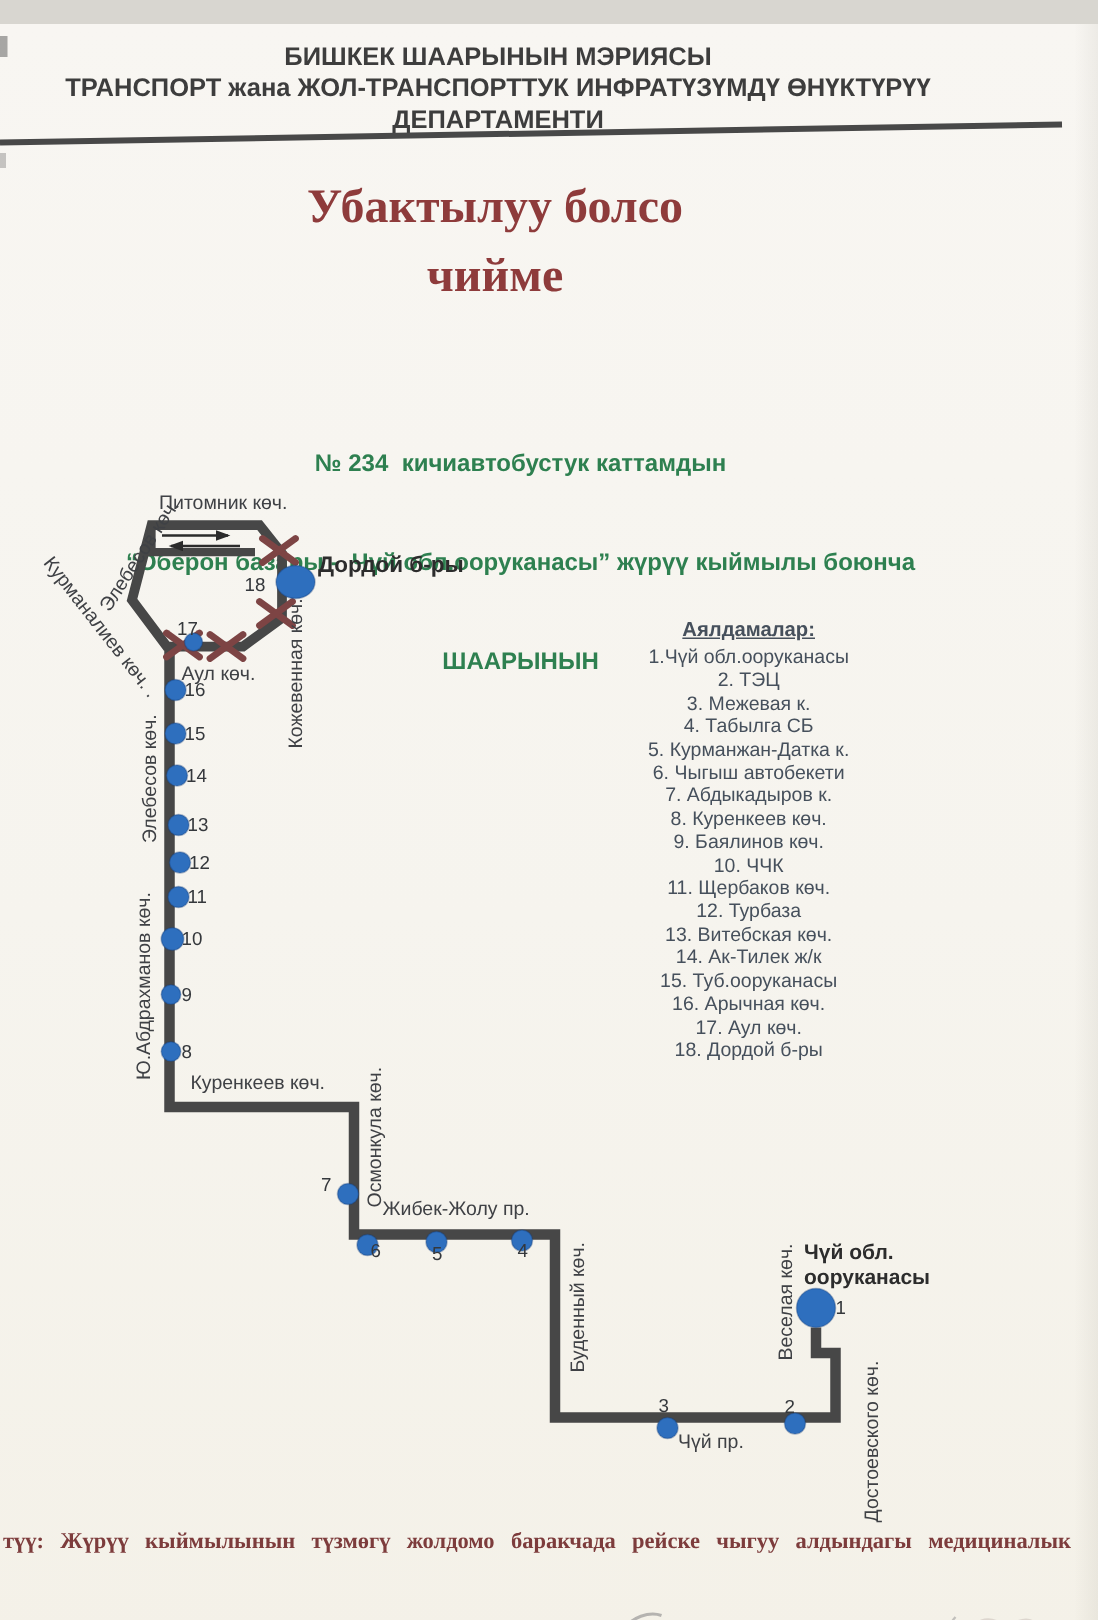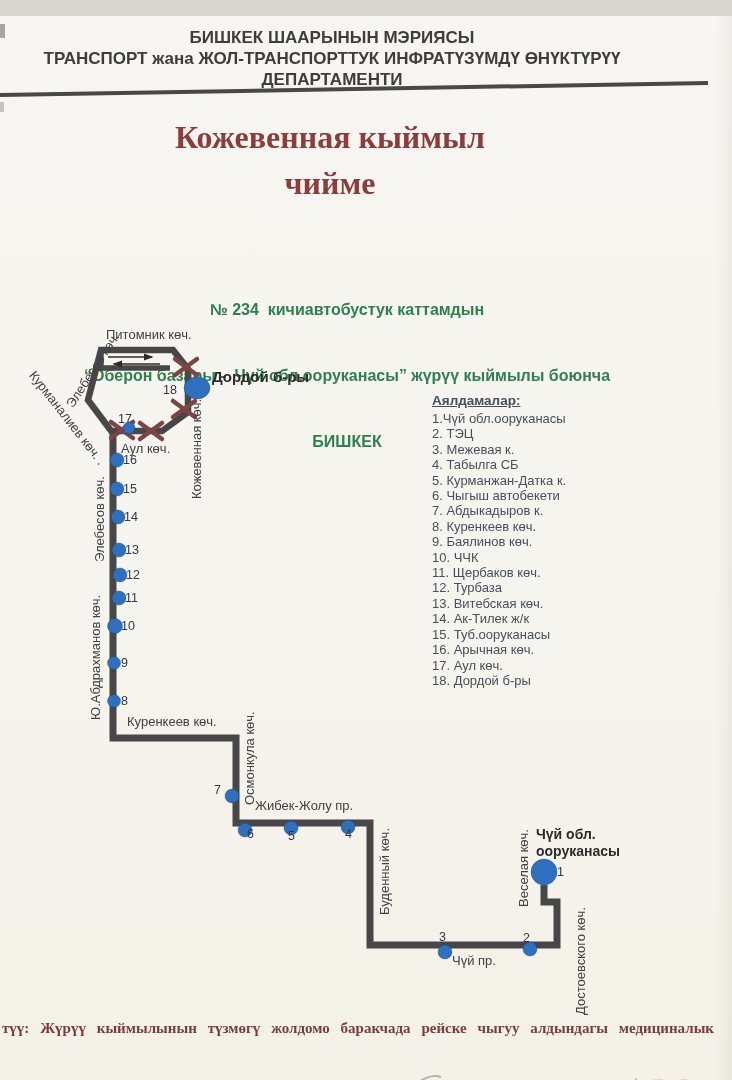--- a/index.html
+++ b/index.html
@@ -23,21 +23,21 @@
   .map-svg{position:absolute;left:0;top:0;z-index:1;}
   .hlabel{position:absolute;z-index:2;font-size:13px;color:#3f4145;white-space:nowrap;}
   .vlabel{position:absolute;z-index:2;font-size:13px;color:#3f4145;white-space:nowrap;transform:rotate(-90deg);transform-origin:0 0;}
   .dlabel{position:absolute;z-index:2;font-size:13px;color:#3f4145;white-space:nowrap;transform-origin:0 0;}
   .rot-up{transform:rotate(-57deg);}
   .rot-down{transform:rotate(52deg);}
   .terminal{font-weight:bold;color:#2c2c2c;}
   .dordoy{font-size:15px;}
   .chuyobl{font-size:14px;line-height:17px;}
   .stopnum{position:absolute;z-index:2;font-size:12.5px;color:#35383c;white-space:nowrap;}
-  .legend{position:absolute;left:432px;top:377px;z-index:2;color:#46505c;}
+  .legend{position:absolute;left:432px;top:396px;z-index:2;color:#46505c;text-align:center;}
   .legend-title{font-size:13.5px;font-weight:bold;text-decoration:underline;margin-bottom:3px;}
   .legend-item{font-size:13px;line-height:15.4px;white-space:nowrap;}
   .form-block{position:absolute;left:5px;top:900px;z-index:2;color:#4e5b51;font-family:"Liberation Serif",serif;font-size:15px;line-height:19.2px;}
   .form-line{white-space:pre;}
   .footer-block{position:absolute;left:2px;top:1002px;width:712px;z-index:2;color:#7d3c3c;font-family:"Liberation Serif",serif;font-weight:bold;font-size:15px;line-height:21.5px;}
   .footer-just{text-align:justify;text-align-last:justify;}
 </style>
 </head>
 <body>
 
@@ -116,28 +116,28 @@
     </g>
   </svg>
 
   <div class="center-block header-block">
     <div>БИШКЕК ШААРЫНЫН МЭРИЯСЫ</div>
     <div>ТРАНСПОРТ жана ЖОЛ-ТРАНСПОРТТУК ИНФРАТҮЗҮМДҮ ӨНҮКТҮРҮҮ</div>
     <div>ДЕПАРТАМЕНТИ</div>
   </div>
 
   <div class="center-block title-block">
-    <div>Кожевенная кыймыл</div>
+    <div>Убактылуу болсо</div>
     <div>чийме</div>
   </div>
 
   <div class="center-block subtitle-block">
     <div>№ 234  кичиавтобустук каттамдын</div>
     <div>“Оберон базары -  Чүй обл.ооруканасы” жүрүү кыймылы боюнча</div>
-    <div>БИШКЕК</div>
+    <div>ШААРЫНЫН</div>
   </div>
 
   <div class="hlabel" style="left:106px;top:311px;">Питомник көч.</div>
   <div class="hlabel" style="left:121px;top:425px;">Аул көч.</div>
   <div class="hlabel" style="left:127px;top:698px;">Куренкеев көч.</div>
   <div class="hlabel" style="left:255px;top:782px;">Жибек-Жолу пр.</div>
   <div class="hlabel" style="left:452px;top:937px;">Чүй пр.</div>
 
   <div class="vlabel" style="left:189px;top:483px;">Кожевенная көч.</div>
   <div class="vlabel" style="left:92px;top:546px;">Элебесов көч.</div>

